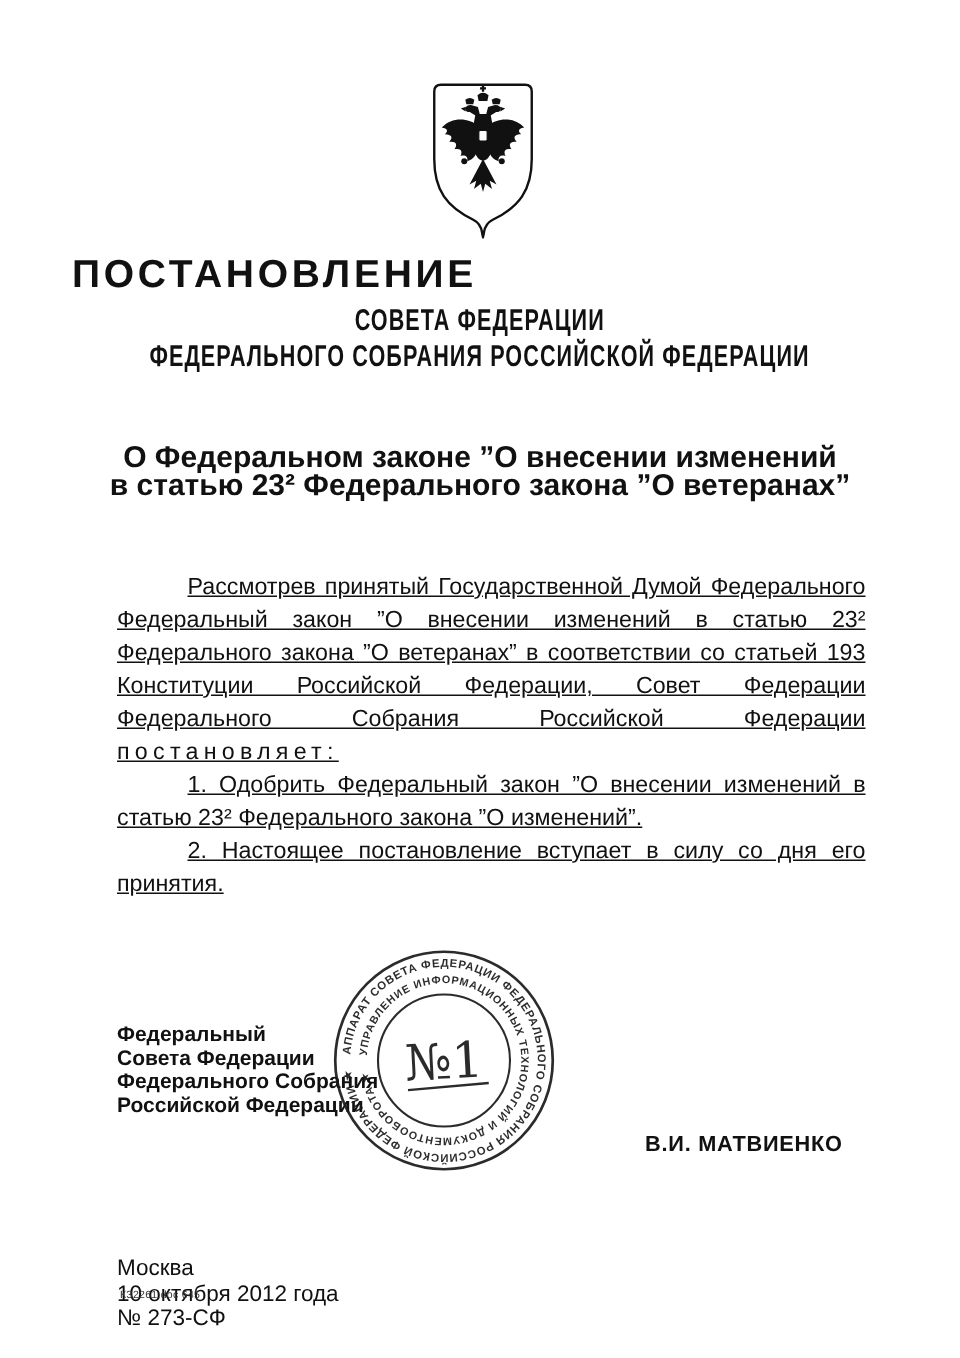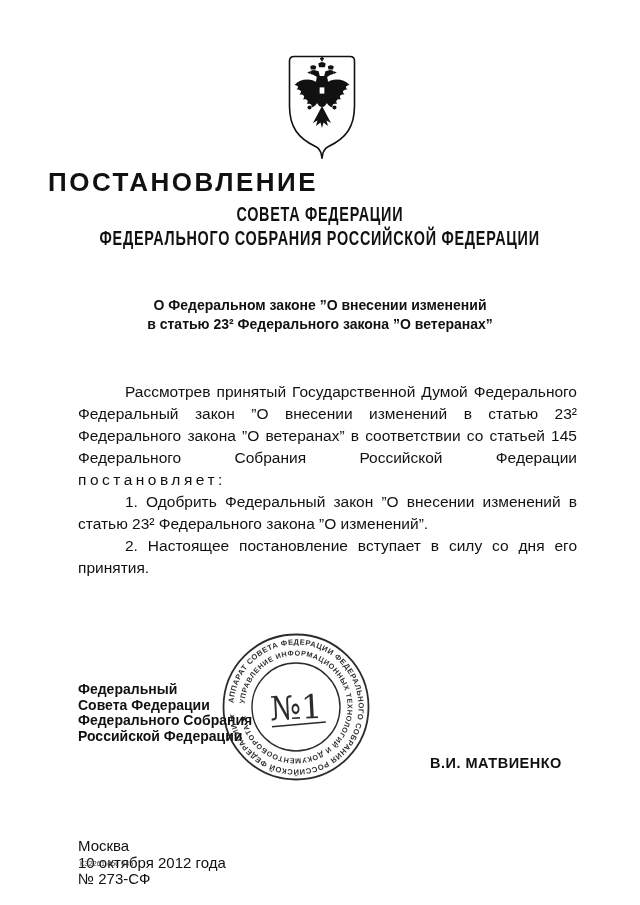--- a/index.html
+++ b/index.html
@@ -14,24 +14,24 @@
   }
   .org-line { position:absolute; left:0; width:640px; text-align:center; white-space:nowrap; }
   .org-line span {
     display:inline-block; transform:scaleX(0.72); transform-origin:center;
     font-weight:bold; font-size:20px; letter-spacing:1px;
   }
   .org-1 { top:203px; }
   .org-2 { top:227px; }
   .subject {
     position:absolute; top:296px; left:70px; width:500px; text-align:center;
-    font-weight:bold; font-size:14px; line-height:19px;
+    font-weight:bold; font-size:20px; line-height:19px;
   }
   .body-block { position:absolute; left:78px; top:381px; width:499px; font-size:15.5px; line-height:22px; }
-  .bl { min-height:22px; }
+  .bl { min-height:22px;text-decoration:underline; }
   .j { text-align:justify; text-align-last:justify; }
   .ind { text-indent:47px; }
   .spaced { letter-spacing:3.5px; }
   .sig-block { position:absolute; left:78px; top:682px; font-size:14px; font-weight:bold; line-height:15.5px; }
   .sig-name { position:absolute; left:430px; top:723px; font-size:14.5px; font-weight:bold; letter-spacing:0.5px; white-space:nowrap;margin-top:32px; }
   .stamp { position:absolute; left:219px; top:630px; opacity:0.92; }
   .issued-block { position:absolute; left:78px; top:791px; font-size:15px; line-height:16.5px;margin-top:47px; }
   .doc-ref { position:absolute; left:80px; top:860px; font-size:7px; color:#333; letter-spacing:0.2px; }
 </style>
 </head>
@@ -70,21 +70,22 @@
   </div>
 
   <div class="subject">
     <div>О Федеральном законе ”О внесении изменений</div>
     <div>в статью 23² Федерального закона ”О ветеранах”</div>
   </div>
 
   <div class="body-block">
     <div class="bl j ind">Рассмотрев принятый Государственной Думой Федерального</div>
     <div class="bl j">Федеральный закон ”О внесении изменений в статью 23²</div>
-    <div class="bl j">Федерального закона ”О ветеранах” в соответствии со статьей 145</div>
+    <div class="bl j">Федерального закона ”О ветеранах” в соответствии со статьей 193</div>
+    <div class="bl j">Конституции Российской Федерации, Совет Федерации</div>
     <div class="bl j">Федерального Собрания Российской Федерации</div>
     <div class="bl spaced">постановляет:</div>
     <div class="bl j ind">1. Одобрить Федеральный закон ”О внесении изменений в</div>
     <div class="bl">статью 23² Федерального закона ”О изменений”.</div>
     <div class="bl j ind">2. Настоящее постановление вступает в силу со дня его</div>
     <div class="bl">принятия.</div>
   </div>
 
   <div class="sig-block">
     <div>Федеральный</div>

